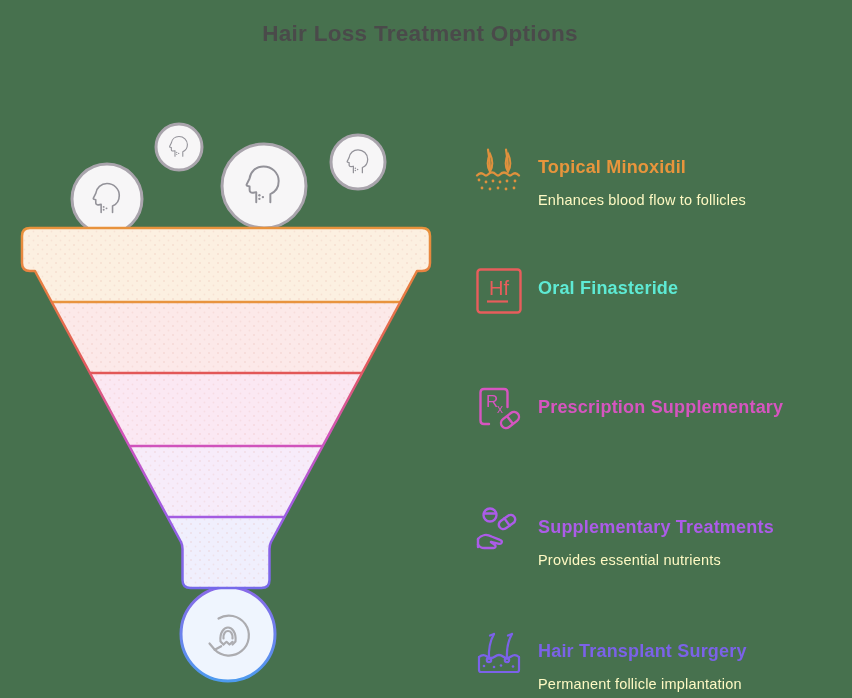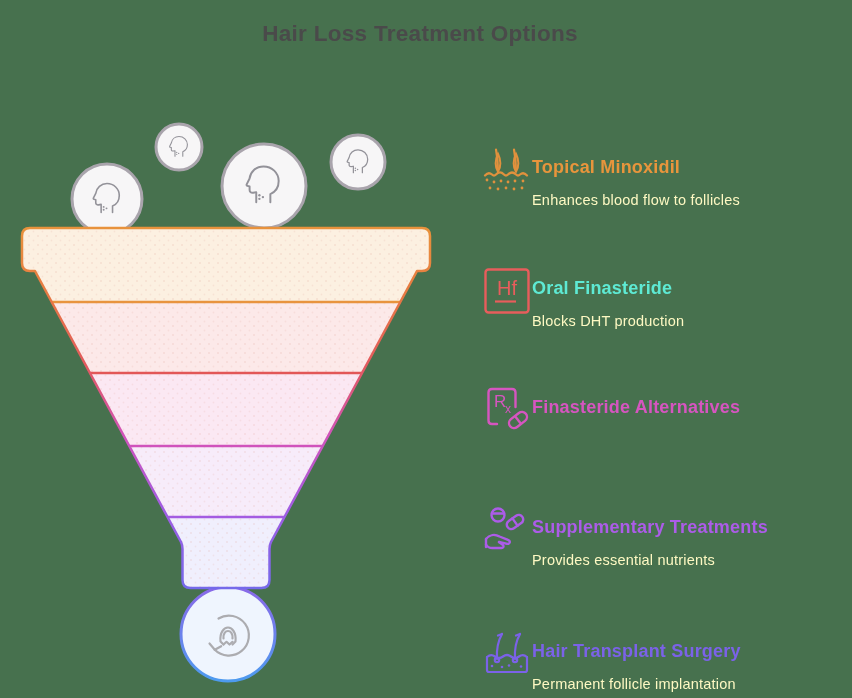--- a/index.html
+++ b/index.html
@@ -2,21 +2,21 @@
 <html><head>
 <meta charset="utf-8">
 <style>
   html,body{margin:0;padding:0;}
   body{background:#47714E;font-family:"Liberation Sans",sans-serif;}
   .stage{position:relative;width:852px;height:698px;background:#47714E;overflow:hidden;}
   .page-title{position:absolute;top:21px;left:0;width:840px;text-align:center;
     font-size:22.5px;font-weight:700;color:#4A4A4A;letter-spacing:.3px;}
   .funnel-svg{position:absolute;left:0;top:0;}
   .items{position:absolute;left:466px;top:0;width:386px;height:698px;}
-  .item{position:absolute;left:16px;display:flex;}
+  .item{position:absolute;left:8px;display:flex;gap:14px;}
   .item-icon{width:50px;height:50px;flex:none;}
   .item-title{font-size:18px;font-weight:700;margin-top:12px;letter-spacing:.2px;white-space:nowrap;}
   .item-desc{font-size:14.5px;color:#fef9c3;margin-top:14px;letter-spacing:.2px;white-space:nowrap;}
   .item-1 .item-title{color:#E8953C}.item-1 .item-icon{color:#E0913D}
   .item-2 .item-title{color:#5eead4}.item-2 .item-icon{color:#E85D5C}
   .item-3 .item-title{color:#D655C0}.item-3 .item-icon{color:#D655C0}
   .item-4 .item-title{color:#AC5CE8}.item-4 .item-icon{color:#AC5CE8}
   .item-5 .item-title{color:#7B62E8}.item-5 .item-icon{color:#7B62E8}
   .icon-letter{font-family:"Liberation Sans",sans-serif;font-weight:500;}
 </style>
@@ -138,36 +138,35 @@
     </div>
 
     <div class="item item-2" style="top:266px">
       <svg class="item-icon" viewBox="0 0 50 50">
         <rect x="3.5" y="3.5" width="43" height="43" rx="3" fill="none" stroke="currentColor" stroke-width="2.4"></rect>
         <text class="icon-letter" x="25" y="29" text-anchor="middle" font-size="20" fill="currentColor">Hf</text>
         <line x1="13" y1="35.5" x2="34" y2="35.5" stroke="currentColor" stroke-width="2.2"></line>
       </svg>
       <div class="item-text">
         <div class="item-title">Oral Finasteride</div>
-        <div class="item-desc">Blocks DHT production</div>
       </div>
     </div>
 
     <div class="item item-3" style="top:385px">
       <svg class="item-icon" viewBox="0 0 50 50">
         <path d="M15 39 H10 Q6.5 39 6.5 35.5 V7.5 Q6.5 4 10 4 H30 Q33.5 4 33.5 7.5 V22" fill="none" stroke="currentColor" stroke-width="2.4" stroke-linecap="round"></path>
         <text class="icon-letter" x="12" y="22" font-size="17" font-weight="700" fill="currentColor">R</text>
         <text class="icon-letter" x="23" y="28" font-size="12" font-weight="700" fill="currentColor">x</text>
         <g transform="translate(36,35) rotate(-38)" fill="none" stroke="currentColor" stroke-width="2.4">
           <rect x="-10" y="-5" width="20" height="10" rx="5"></rect>
           <line x1="0" y1="-5" x2="0" y2="5"></line>
         </g>
       </svg>
       <div class="item-text">
-        <div class="item-title">Finasteride Alternatives</div>
+        <div class="item-title">Prescription Supplementary</div>
       </div>
     </div>
 
     <div class="item item-4" style="top:505px">
       <svg class="item-icon" viewBox="0 0 50 50">
         <g fill="none" stroke="currentColor" stroke-width="2.4" stroke-linecap="round" stroke-linejoin="round">
           <circle cx="16" cy="10" r="6.5"></circle>
           <line x1="10" y1="8.5" x2="22" y2="8.5"></line>
           <g transform="translate(33,17) rotate(-35)">
             <rect x="-9" y="-4.5" width="18" height="9" rx="4.5"></rect>

